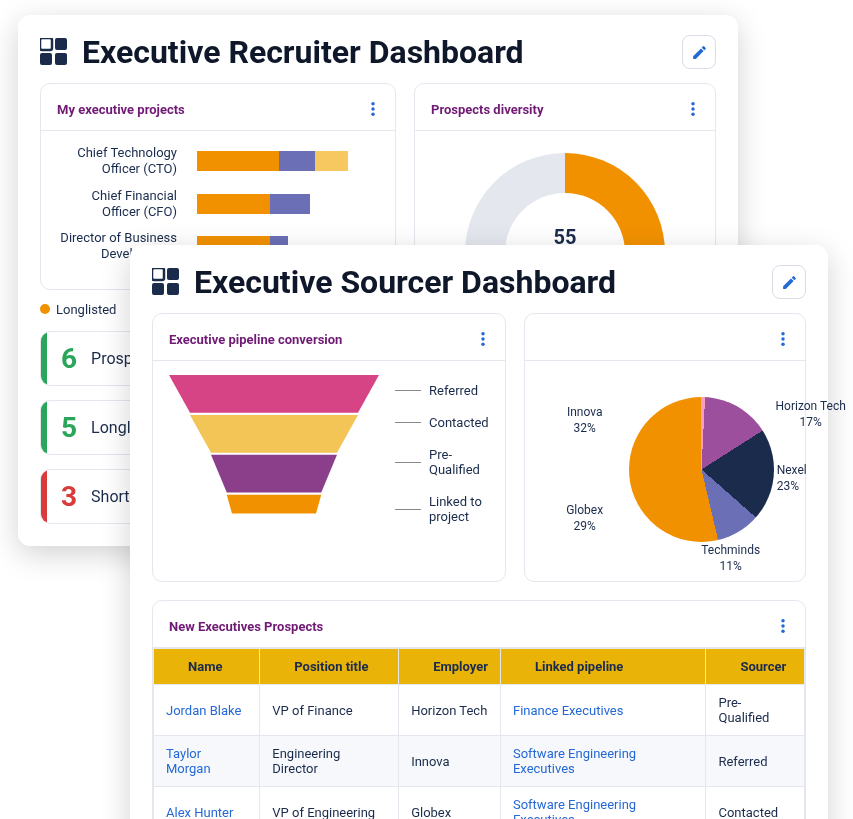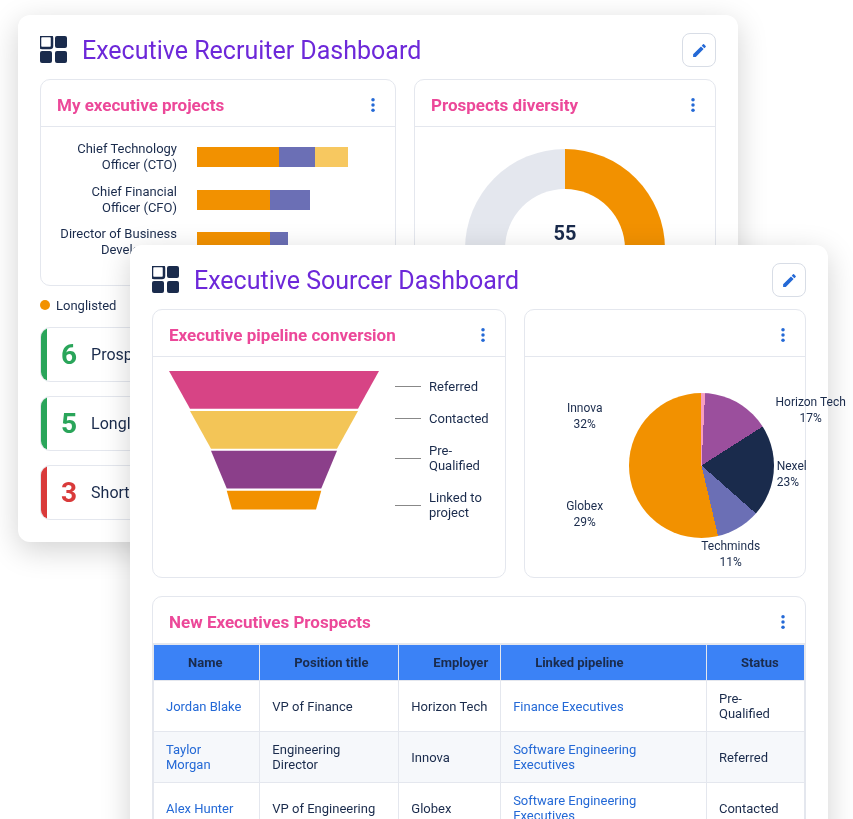--- a/index.html
+++ b/index.html
@@ -1,27 +1,27 @@
 <!DOCTYPE html>
 <html><head>
 <meta charset="utf-8">
 <style>
   * { box-sizing: border-box; margin: 0; padding: 0; }
   body { font-family: -apple-system, BlinkMacSystemFont, "Segoe UI", Roboto, sans-serif; background: #fff; width: 853px; height: 819px; position: relative; color: #1a2b4c; }
   .card { background: #fff; border-radius: 12px; box-shadow: 0 8px 30px rgba(0,0,0,0.18); position: absolute; }
   .card-header { display: flex; align-items: center; padding: 18px 22px 12px 22px; }
-  .card-header h1 { font-size: 25px; font-weight: 400; color: #6d28d9; }
+  .card-header h1 { font-size: 32px; font-weight: 700; color: #0f172a; }
   .logo-icon { width: 28px; height: 28px; margin-right: 14px; flex-shrink: 0; }
   .edit-btn { margin-left: auto; width: 34px; height: 34px; border: 1px solid #d8dde6; border-radius: 8px; display: flex; align-items: center; justify-content: center; cursor: pointer; background: #fff; }
   .edit-btn svg { width: 17px; height: 17px; }
   .card-body { padding: 0 22px 22px 22px; }
   .row { display: flex; gap: 18px; }
   .panel { background: #fff; border: 1px solid #e4e7ee; border-radius: 10px; flex: 1; position: relative; }
   .panel-header { display: flex; align-items: center; padding: 14px 16px 10px 16px; border-bottom: 1px solid #e4e7ee; }
-  .panel-header h2 { font-size: 17px; font-weight: 700; color: #ec4899; }
+  .panel-header h2 { font-size: 13px; font-weight: 700; color: #701a75; }
   .more-btn { margin-left: auto; cursor: pointer; padding: 4px; display:flex; align-items:center; justify-content:center;}
   .more-btn svg { width: 4px; height: 14px; }
   .panel-body { padding: 14px 16px 16px 16px; }
   
   #card-recruiter { top: 15px; left: 18px; width: 720px; }
   
   .hbar-row { display:flex; align-items:center; margin-bottom:10px; font-size:13px;}
   .hbar-label { width: 140px; text-align:right; padding-right:20px; color:#1a2b4c; line-height:1.25;}
   .hbar-track { flex:1; height:20px; display:flex;}
   .hbar-seg { height:100%; }
@@ -46,21 +46,21 @@
   .funnel-item { display:flex; align-items:center; gap:8px;}
   .funnel-line { flex:0 0 26px; height:1px; background:#888;}
   
   .pie-wrap { position:relative; height:190px;}
   .pie { width:145px; height:145px; border-radius:50%; position:absolute; left:88px; top:22px;}
   .pie-label { position:absolute; font-size:12px; color:#1a2b4c; line-height:1.3; text-align:center; width:80px;}
   
   .table-panel { margin-top:18px; }
   table { width:100%; border-collapse:collapse; font-size:13px;}
   th, td { text-align:left; padding:10px 12px; border:1px solid #e4e7ee;}
-  th { font-weight:700; background:#3b82f6;padding-left:34px;}
+  th { font-weight:700; background:#eab308;padding-left:34px;}
   tbody tr:nth-child(even) td { background:#f6f8fb; }
   .link { color:#2469d6; cursor:pointer;}
 </style>
 </head>
 <body>
 
 <div id="card-recruiter" class="card">
   <div class="card-header">
     <svg class="logo-icon" viewBox="0 0 28 28">
       <rect x="0" y="0" width="12" height="12" rx="2" fill="none" stroke="#1a2b4c" stroke-width="2.5"></rect>
@@ -255,21 +255,21 @@
             </svg>
         </div>
       </div>
       <table>
         <thead>
             <tr id="thead-row">
               <th>Name</th>
               <th>Position title</th>
               <th>Employer</th>
               <th>Linked pipeline</th>
-              <th>Status</th>
+              <th>Sourcer</th>
             </tr>
           </thead>
         <tbody id="tbody">
             <tr>
               <td><span class="link">Jordan Blake</span></td>
               <td>VP of Finance</td>
               <td>Horizon Tech</td>
               <td><span class="link">Finance Executives</span></td>
               <td>Pre-Qualified</td>
             </tr>

